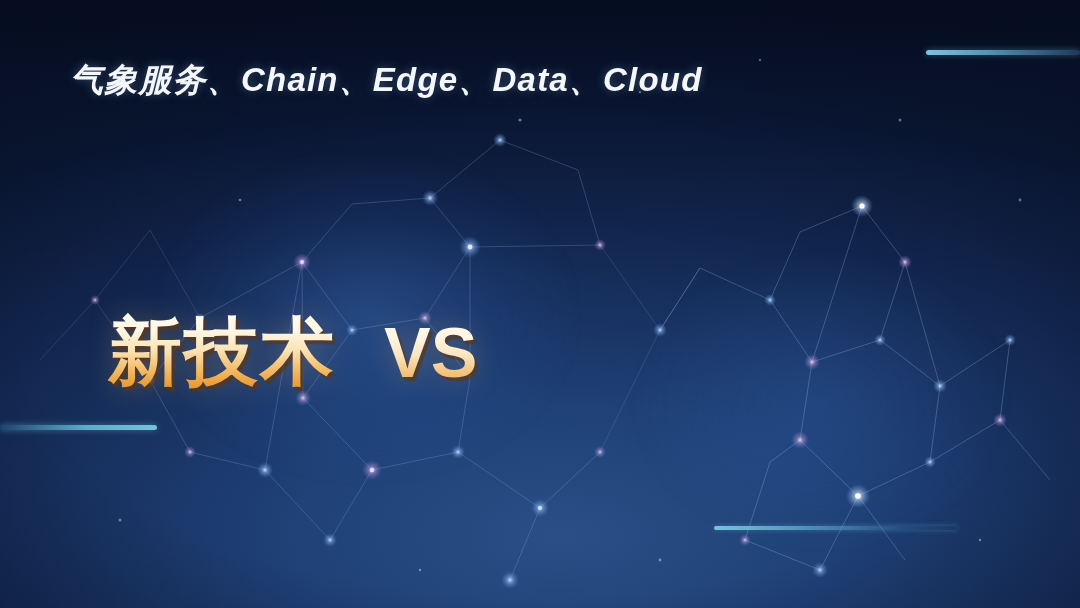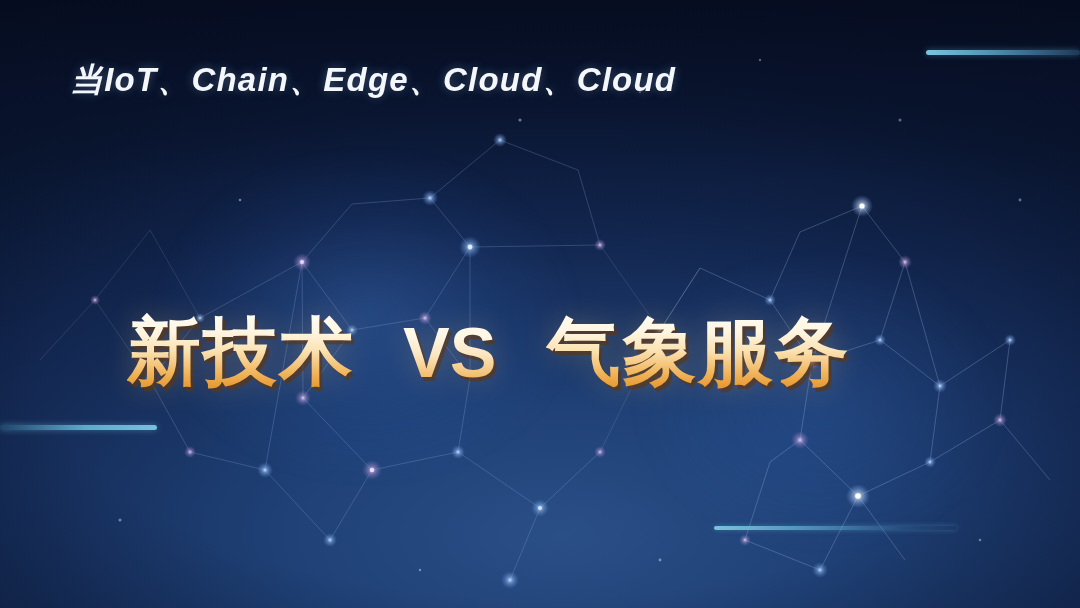--- a/index.html
+++ b/index.html
@@ -99,21 +99,21 @@
     letter-spacing: 1.2px;
     white-space: nowrap;
     text-shadow:
       0 0 10px rgba(150,190,245,0.40),
       1px 2px 5px rgba(3,9,24,0.85);
   }
 
   
   .main-title {
     position: absolute;
-    left: 127px;
+    left: 108px;
     top: 302px;
     display: flex;
     align-items: baseline;
     white-space: nowrap;
   }
   .title-part {
     font-size: 74px;
     font-weight: 900;
     line-height: 86px;
     letter-spacing: 2px;
@@ -272,22 +272,21 @@
     </svg>
   </div>
 
   <div class="bg-vignette"></div>
 
   <div class="accent-line accent-topright"></div>
   <div class="accent-line accent-left"></div>
   <div class="accent-line accent-bottomright"></div>
 
   <div class="headline">
-    <span class="headline-line">当IoT、Chain、Edge、Cloud、Cloud</span>
+    <span class="headline-line">气象服务、Chain、Edge、Data、Cloud</span>
   </div>
 
   <div class="main-title">
     <span class="title-part">新技术</span>
     <span class="title-vs">VS</span>
-    <span class="title-part">气象服务</span>
   </div>
 
 </div>
 
 </body></html>

